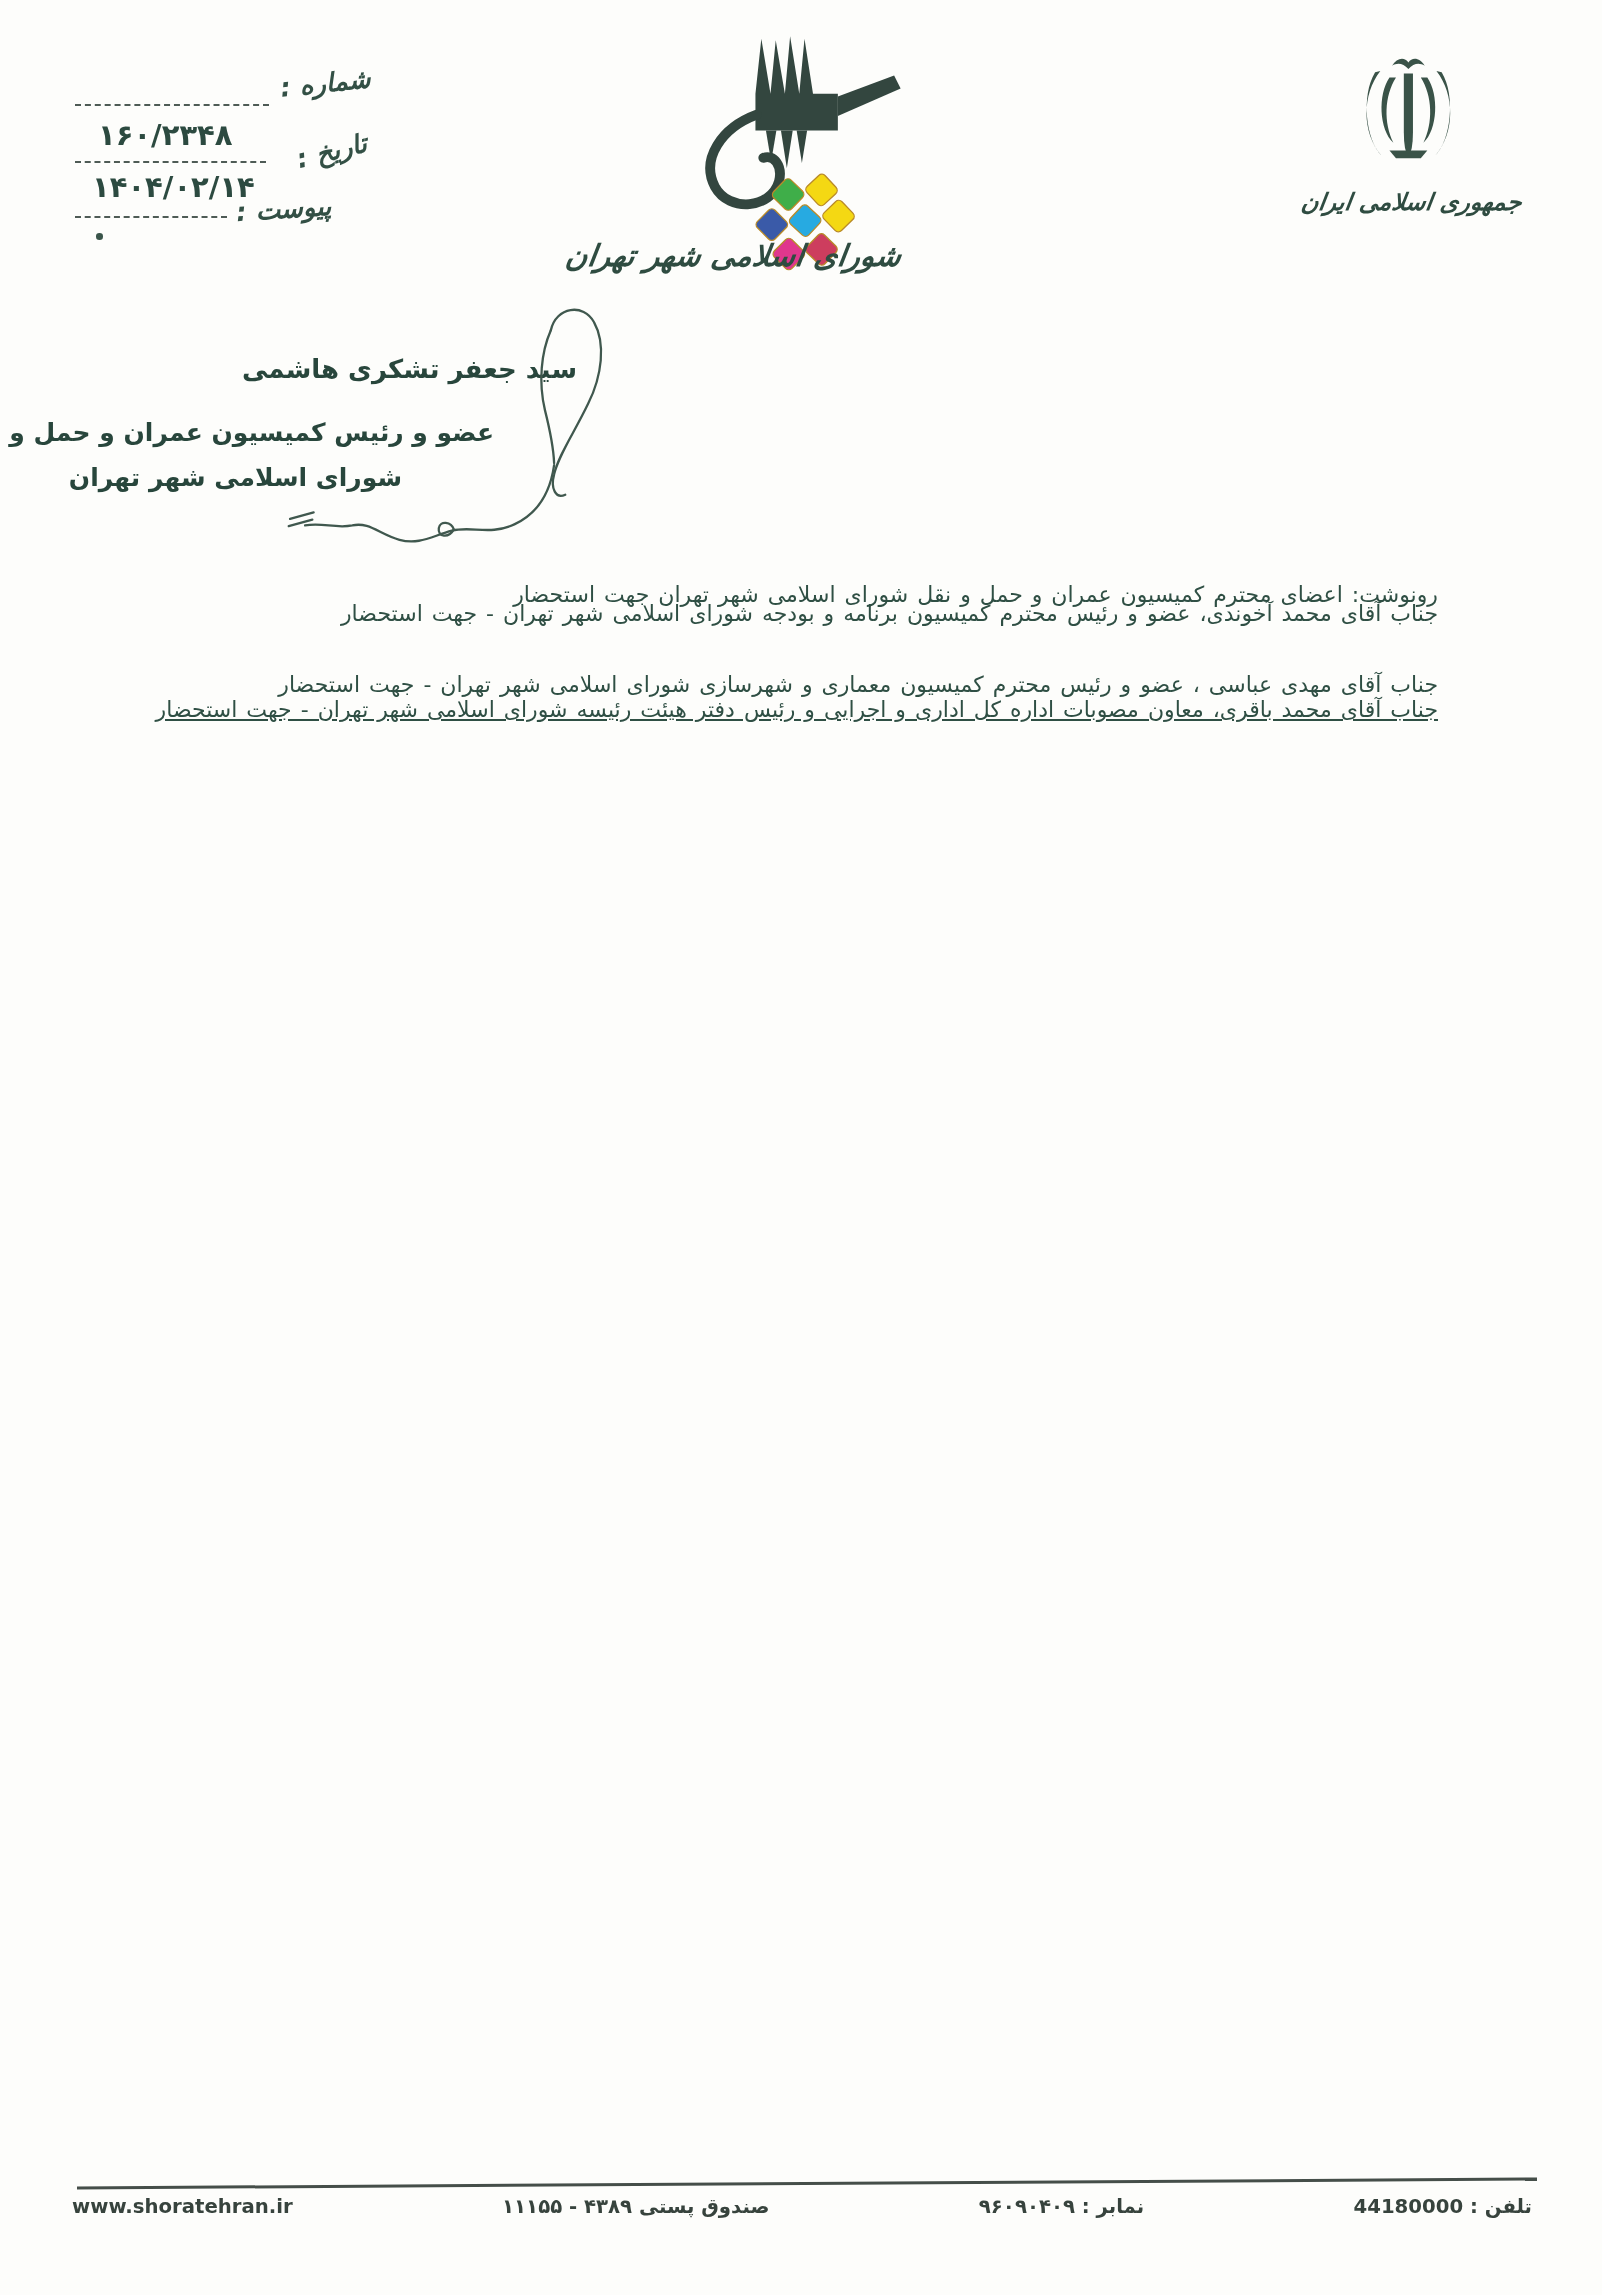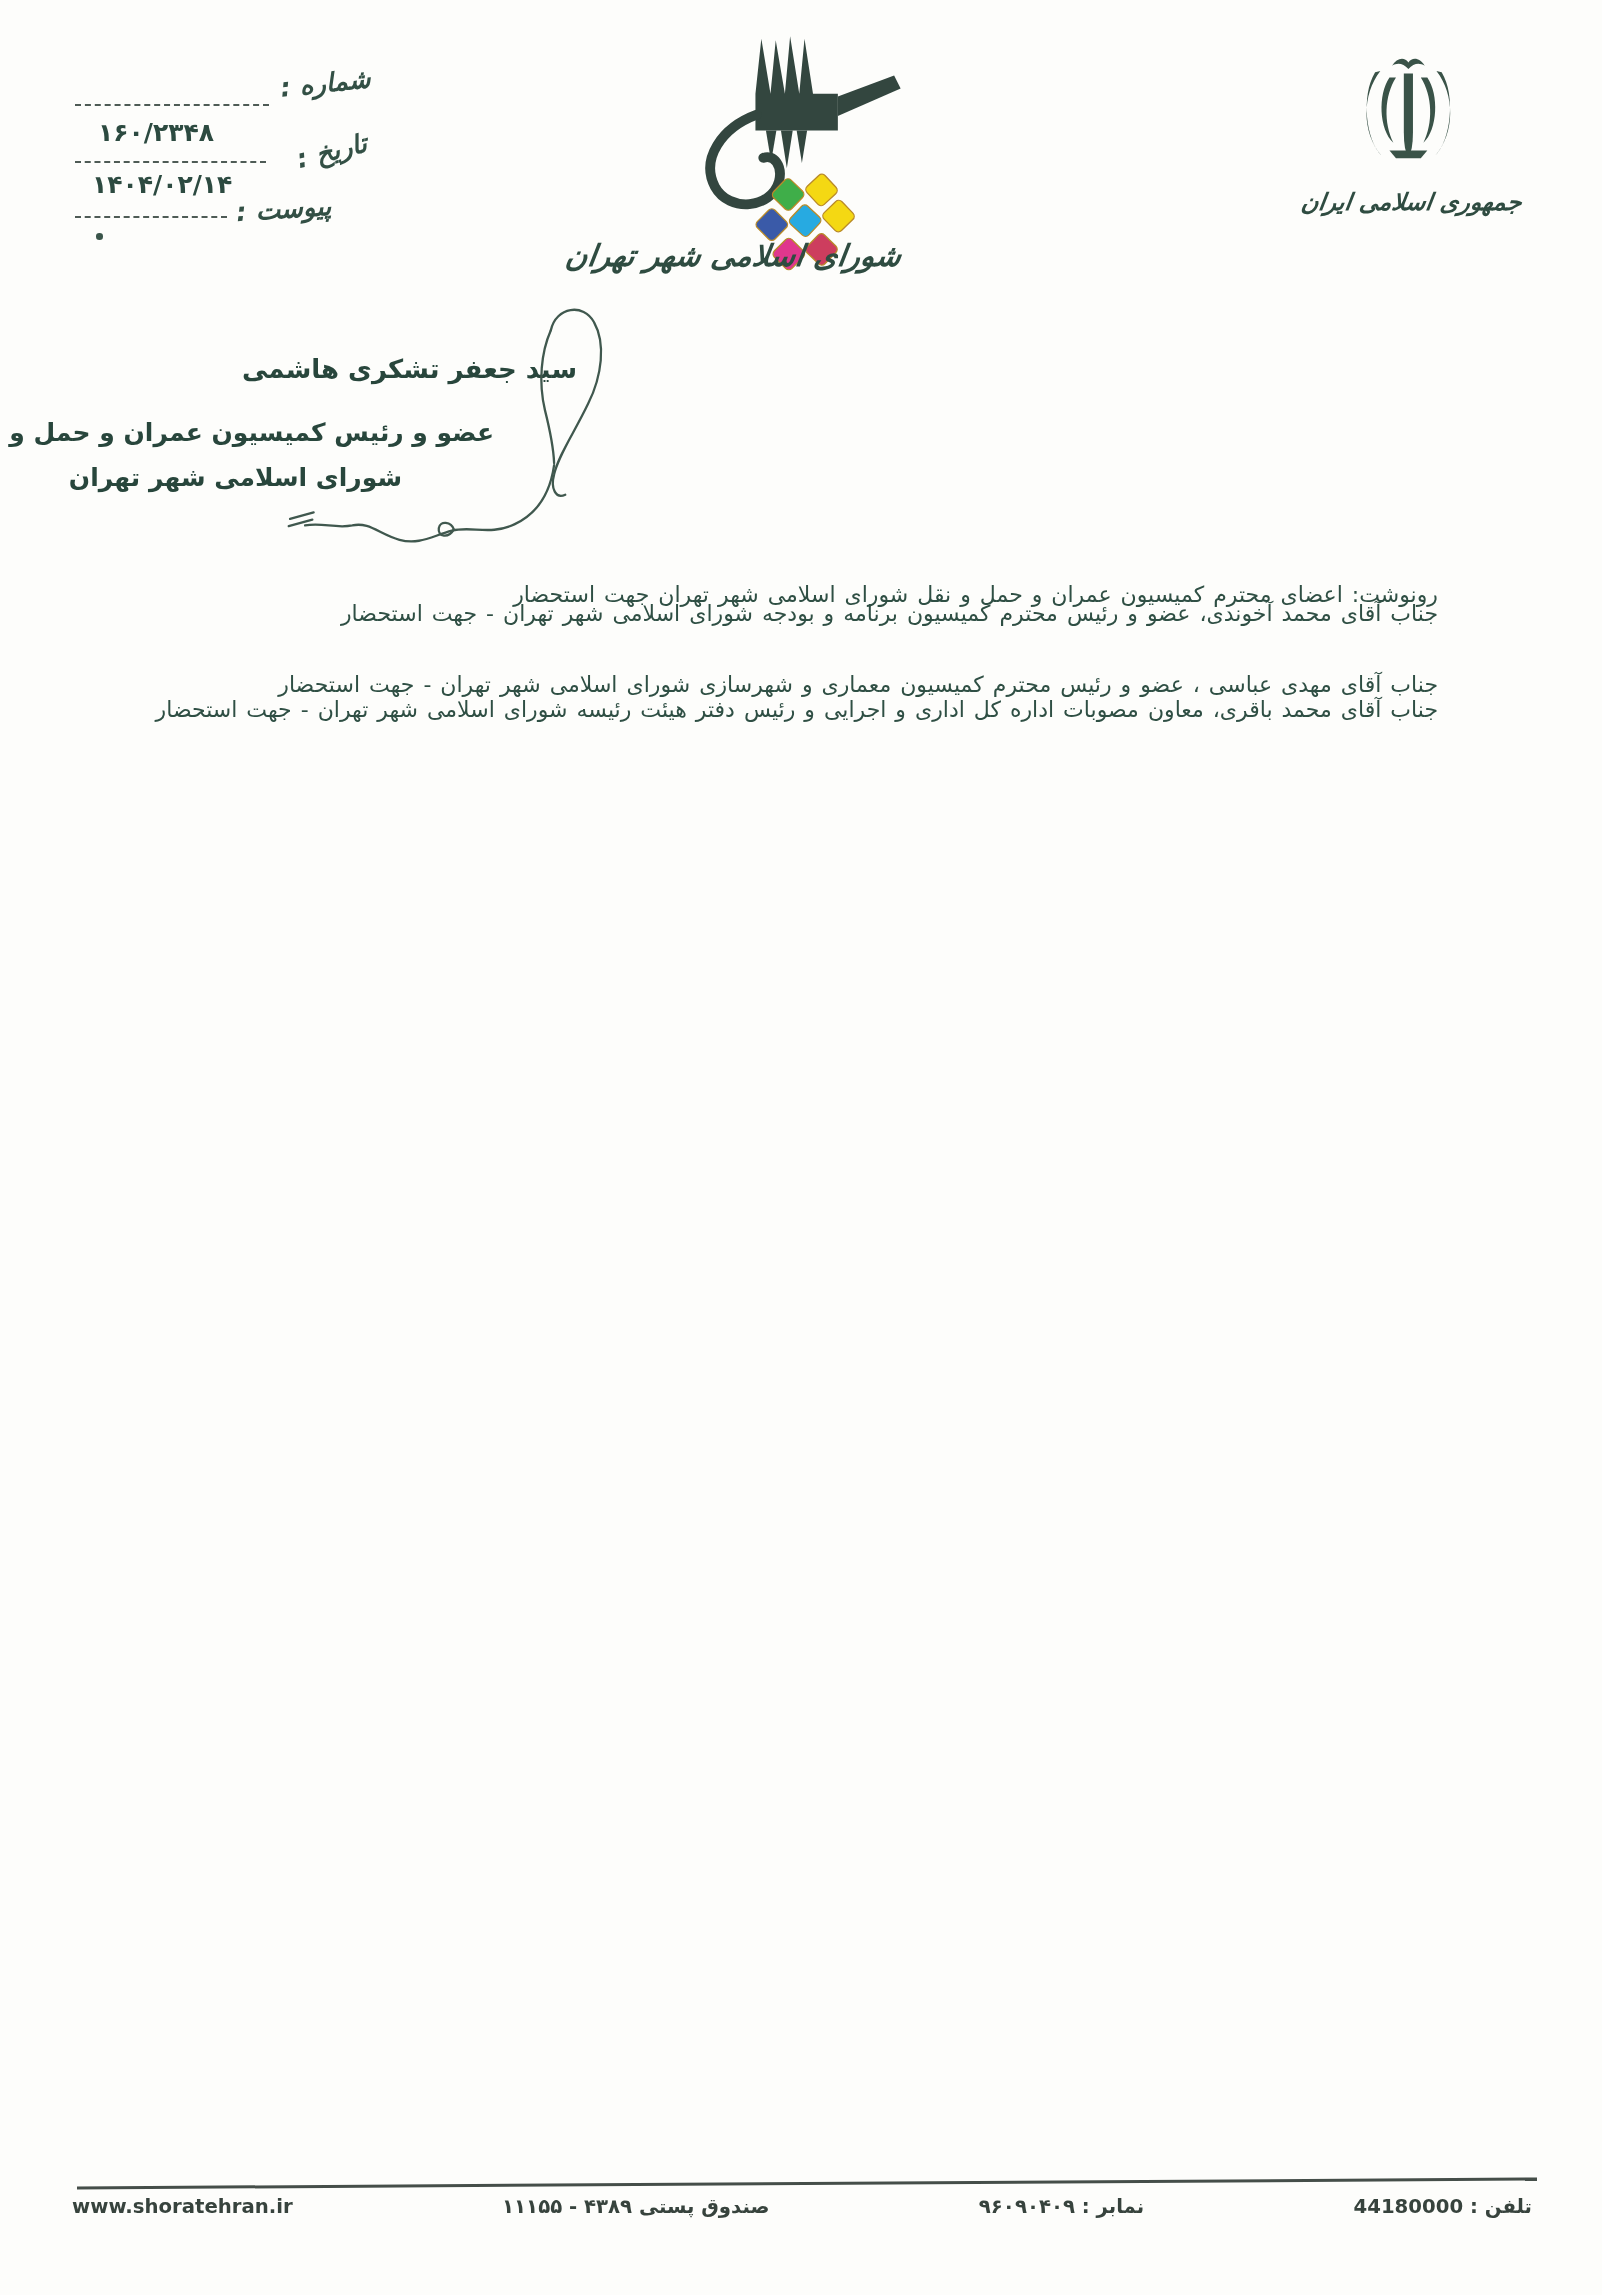--- a/index.html
+++ b/index.html
@@ -7,21 +7,21 @@
     width:1602px;height:2295px;position:relative;background:#fdfdfb;
     font-family:"DejaVu Sans",sans-serif;color:#2e4a40;overflow:hidden;
   }
   .abs{position:absolute;}
   
   .field-label{
     font-size:26px;font-weight:bold;font-style:italic;color:#335045;
     white-space:nowrap;transform:rotate(-6deg);
   }
   .dash-line{border-bottom:2px dashed #4e5b55;height:0;}
-  .field-value{font-size:25px;font-weight:bold;color:#2c4a40;white-space:nowrap;direction:ltr;}
+  .field-value{font-size:29px;font-weight:bold;color:#2c4a40;white-space:nowrap;direction:ltr;}
   .attach-dot{width:6.6px;height:6.6px;border-radius:50%;background:#3a554a;}
   
   .caption-cal{
     font-weight:bold;font-style:italic;color:#2f4c41;text-align:center;white-space:nowrap;
   }
   
   .recipient-line{font-weight:bold;color:#28463c;white-space:nowrap;}
   
   .cc-line{
     right:164px;font-size:22px;color:#2f4f44;white-space:nowrap;word-spacing:2px;
@@ -115,21 +115,21 @@
       <path d="M142,340 l36,-10"></path>
       <path d="M140,351 l36,-10"></path>
     </g>
   </svg>
 </div>
 
 <div>
   <div class="abs cc-line" style="top:554px;margin-top:28px;">رونوشت: اعضای محترم کمیسیون عمران و حمل و نقل شورای اسلامی شهر تهران جهت استحضار</div>
   <div class="abs cc-line" style="top:601px;text-align:right;">جناب آقای محمد آخوندی، عضو و رئیس محترم کمیسیون برنامه و بودجه شورای اسلامی شهر تهران - جهت استحضار</div>
   <div class="abs cc-line" style="top:672px;">جناب آقای مهدی عباسی ، عضو و رئیس محترم کمیسیون معماری و شهرسازی شورای اسلامی شهر تهران - جهت استحضار</div>
-  <div class="abs cc-line" style="top:697px;">جناب آقای محمد باقری، معاون مصوبات اداره کل اداری و اجرایی و رئیس دفتر هیئت رئیسه شورای اسلامی شهر تهران - جهت استحضار</div>
+  <div class="abs cc-line" style="top:697px;text-decoration:underline;">جناب آقای محمد باقری، معاون مصوبات اداره کل اداری و اجرایی و رئیس دفتر هیئت رئیسه شورای اسلامی شهر تهران - جهت استحضار</div>
 </div>
 
 <div class="abs footer-rule" style="left:77px;top:2182px;width:1460px;transform:rotate(-0.35deg);"></div>
 <div class="abs footer-bar" style="left:72px;top:2195px;width:1460px;">
   <span>تلفن : 44180000</span>
   <span>نمابر : ۹۶۰۹۰۴۰۹</span>
   <span>صندوق پستی ۴۳۸۹ - ۱۱۱۵۵</span>
   <span dir="ltr">www.shoratehran.ir</span>
 </div>
 

